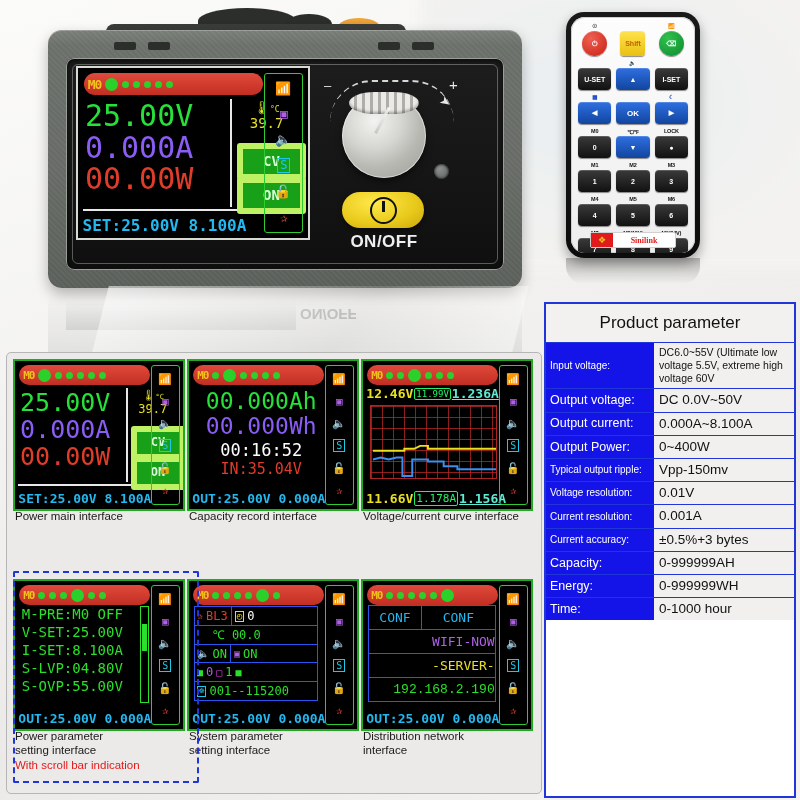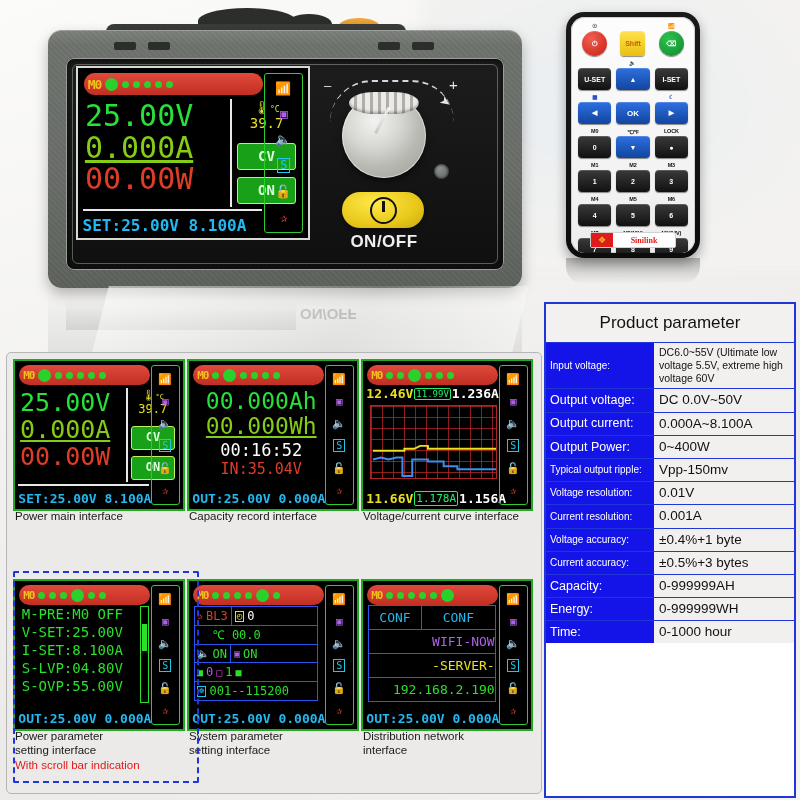--- a/index.html
+++ b/index.html
@@ -61,27 +61,27 @@
   .ic.wifi{color:#1ec8e8;}
   .ic.mon{color:#b060e8;}
   .ic.spk{color:#eaea22;}
   .ic.s{color:#1ec8e8;}
   .ic.lock{color:#e040e8;}
   .ic.sun{color:#e0402a;}
 
   
   .mainvals{position:absolute;left:3%;top:19%;width:62%;}
   .vV{color:#27e03a;}
-  .vA{color:#84cc16;text-decoration:underline;}
+  .vA{color:#8b5cf6;}
   .vW{color:#e03c2a;}
   .divV{position:absolute;background:#e8e8e8;}
   .setbar{position:absolute;left:2%;bottom:2%;width:80%;color:#23b8f0;font-weight:bold;}
   .outbar{position:absolute;left:2%;bottom:2%;width:80%;color:#23b8f0;font-weight:bold;}
   .tempbox{position:absolute;color:#e8e020;text-align:center;}
-  .badge{background:#18a018;color:#d8ffd8;border:1px solid #bef264;border-radius:3px;
+  .badge{background:#18a018;color:#d8ffd8;border:6px solid #bef264;border-radius:3px;
     text-align:center;font-weight:bold;}
 
   
   .knob-area{position:absolute;left:258px;top:14px;width:160px;height:186px;}
   .arc{position:absolute;left:6px;top:8px;width:124px;height:40px;
     border-top:2px dashed #d8d8d8;border-radius:60px 60px 0 0;}
   .minus{position:absolute;left:0px;top:6px;color:#e8e8e8;font-size:13px;}
   .plus{position:absolute;left:125px;top:4px;color:#e8e8e8;font-size:15px;}
   .arrowhead{position:absolute;left:116px;top:22px;color:#e6e6e6;font-size:13px;transform:rotate(35deg);}
   .knob{position:absolute;left:18px;top:22px;width:84px;height:84px;border-radius:50%;
@@ -155,42 +155,42 @@
   .cell .scr{width:168px;height:148px;box-shadow:0 0 0 2px #1faa1f;box-sizing:border-box;}
   .caption{font-size:11.5px;color:#1a1a1a;line-height:1.25;padding-top:0;}
   .caption .red{color:#e01b1b;}
   .dashbox{position:absolute;left:6px;top:218px;width:186px;height:212px;
     border:2px dashed #2036d8;border-radius:2px;box-sizing:border-box;pointer-events:none;}
 
   
   .curve-top{position:absolute;left:2%;top:17%;width:80%;display:flex;align-items:center;gap:1px;}
   .cv-y{color:#e8e020;font-weight:bold;}
   .cv-mid{color:#23f06a;border:1px solid #23f06a;border-radius:2px;padding:0 1px;}
-  .cv-b{color:#ffffff;font-weight:bold;}
+  .cv-b{color:#5eead4;font-weight:bold;text-decoration:underline;}
   .plot{position:absolute;left:4%;top:30%;width:76%;height:50%;
     background:#000;
     background-image:
       linear-gradient(to right,rgba(190,40,40,.75) 1px,transparent 1px),
       linear-gradient(to bottom,rgba(190,40,40,.75) 1px,transparent 1px);
     background-size:11px 11px;border:1px solid rgba(190,40,40,.9);box-sizing:border-box;}
   .curve-bot{position:absolute;left:2%;bottom:2%;width:82%;display:flex;align-items:center;gap:1px;}
 
   
   .setlist{position:absolute;left:4%;top:17%;width:66%;color:#2ae02a;line-height:1.28;}
   .scrollbar{position:absolute;right:20%;top:17%;width:7px;height:64%;border:1px solid #2ae02a;}
   .scrollbar i{position:absolute;left:1px;right:1px;top:18%;height:28%;background:#2ae02a;display:block;}
   .sysgrid{position:absolute;left:3%;top:17%;width:74%;height:64%;
     border:1px solid #2a56f0;box-sizing:border-box;display:flex;flex-direction:column;}
   .sysrow{flex:1;display:flex;border-bottom:1px solid #2a56f0;align-items:center;padding:0 2px;gap:3px;}
   .sysrow:last-child{border-bottom:none;}
   .sysrow .sep{width:1px;align-self:stretch;background:#2a56f0;}
   .netgrid{position:absolute;left:3%;top:16%;width:76%;height:66%;
     border:1px solid #2a56f0;box-sizing:border-box;display:flex;flex-direction:column;}
   .netrow{flex:1;display:flex;align-items:center;justify-content:flex-end;border-bottom:1px solid #2a56f0;}
-  .netrow:last-child{border-bottom:none;}
+  .netrow:last-child{border-bottom:none;font-family:Liberation Mono, monospace;}
   .netrow .sep{width:1px;align-self:stretch;background:#2a56f0;}
 
   
   #spec{position:absolute;left:544px;top:302px;width:252px;height:496px;
     border:2px solid #2036d8;box-sizing:border-box;background:#fff;}
   .spec-title{height:38px;display:flex;align-items:center;justify-content:center;
     font-size:17px;color:#111;background:#f2f1ef;border-bottom:1px solid #2036d8;}
   .spec-row{display:flex;border-bottom:1px solid #2036d8;}
   .spec-row:last-child{border-bottom:none;}
   .spec-k{width:108px;flex:0 0 108px;background:#1414e8;color:#fff;
@@ -661,24 +661,20 @@
       </div>
       <div class="spec-row">
         <div class="spec-k sm">Voltage resolution:</div>
         <div class="spec-v">0.01V</div>
       </div>
       <div class="spec-row">
         <div class="spec-k sm">Current resolution:</div>
         <div class="spec-v">0.001A</div>
       </div>
       <div class="spec-row">
-        <div class="spec-k sm">Voltage accuracy:</div>
-        <div class="spec-v">±0.4%+1 byte</div>
-      </div>
-      <div class="spec-row">
         <div class="spec-k sm">Current accuracy:</div>
         <div class="spec-v">±0.5%+3 bytes</div>
       </div>
       <div class="spec-row">
         <div class="spec-k">Capacity:</div>
         <div class="spec-v">0-999999AH</div>
       </div>
       <div class="spec-row">
         <div class="spec-k">Energy:</div>
         <div class="spec-v">0-999999WH</div>

